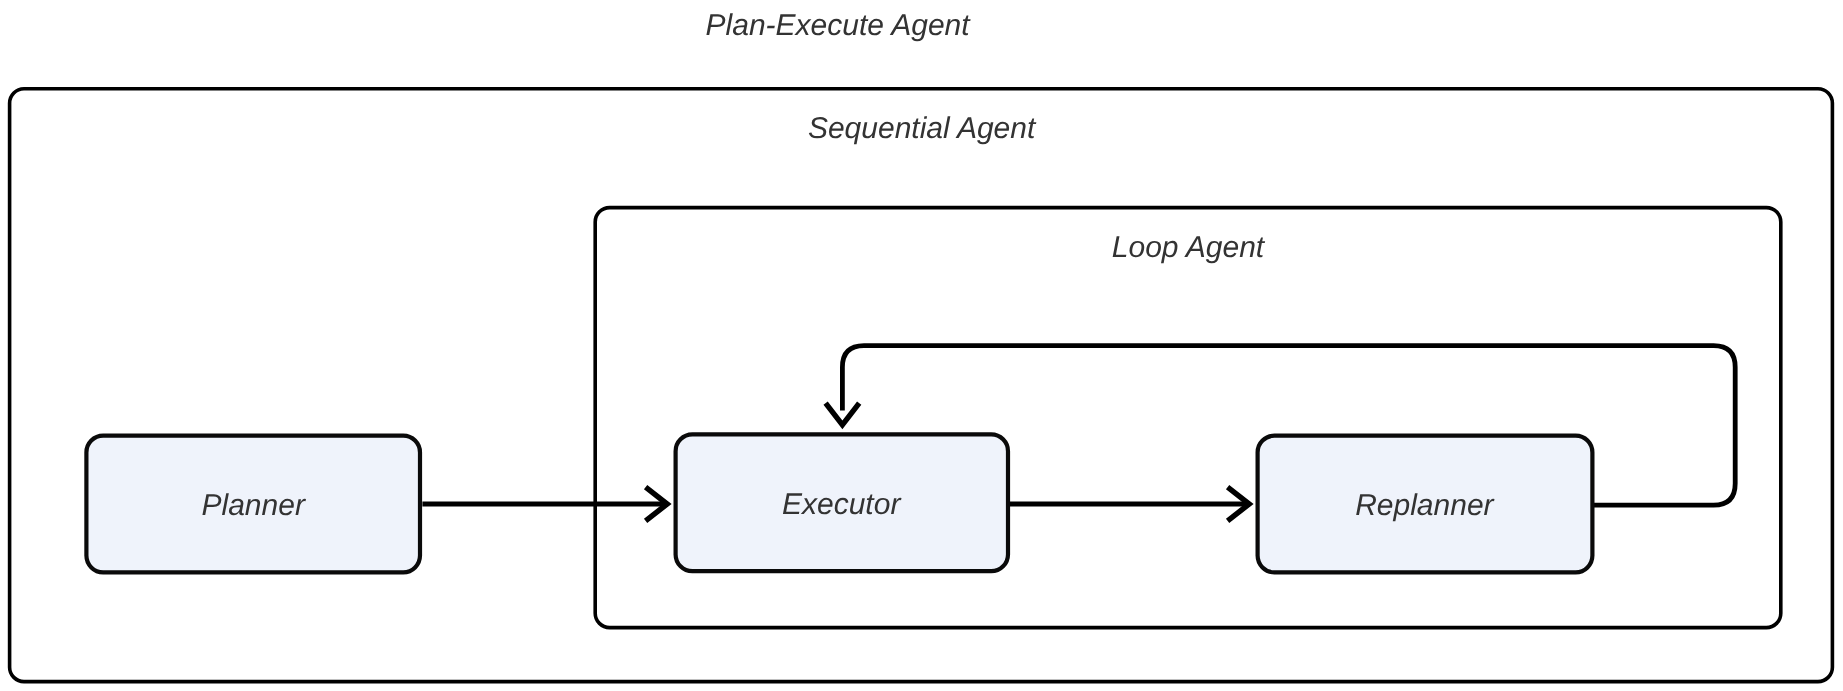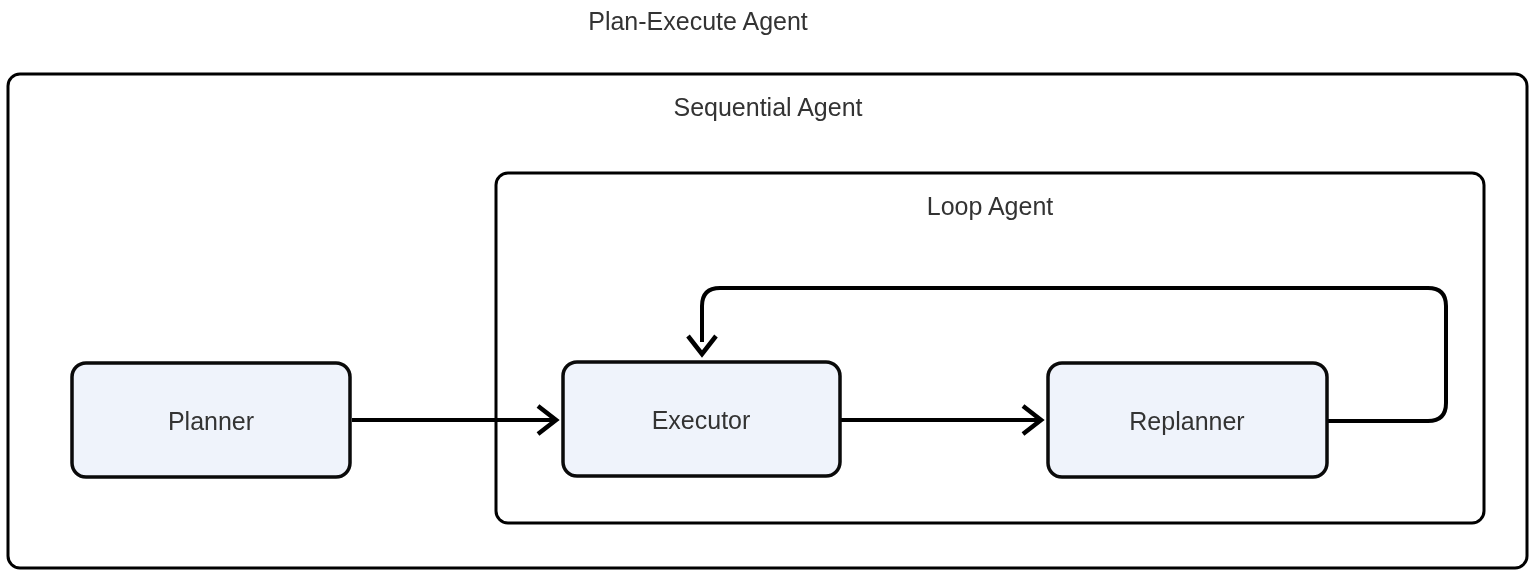--- a/index.html
+++ b/index.html
@@ -6,20 +6,21 @@
     margin: 0;
     padding: 0;
     background: #ffffff;
   }
   .stage {
     position: relative;
     width: 1536px;
     height: 576px;
     background: #ffffff;
     overflow: hidden;
+    font-style: italic;
   }
   svg text {
     font-family: "Liberation Sans", sans-serif;
     font-size: 25px;
     fill: #333333;
   }
   .container-rect {
     fill: #ffffff;
     stroke: #000000;
     stroke-width: 3;

